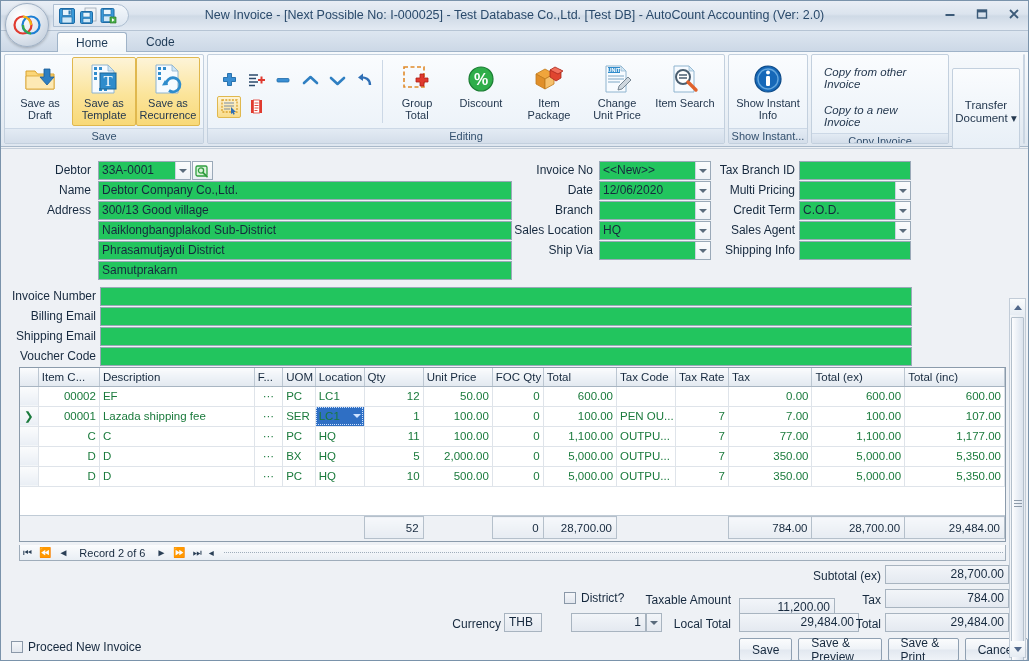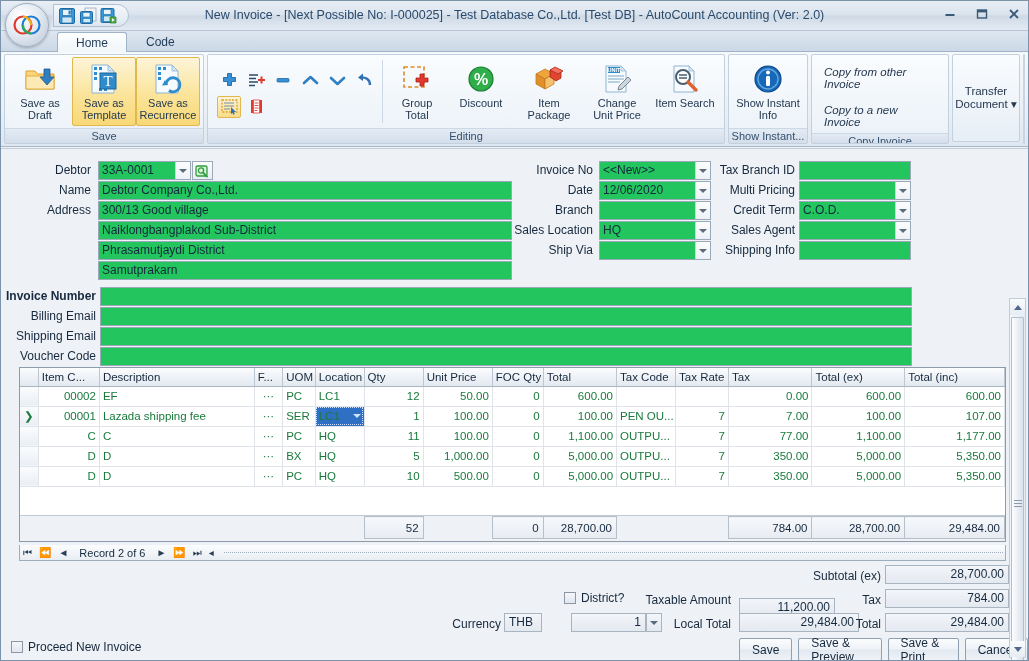--- a/index.html
+++ b/index.html
@@ -144,21 +144,21 @@
 
   .copygrp { width: 130px; display:flex; flex-direction:column; justify-content:center; gap:8px; padding:6px 6px 0 6px;font-style:italic; }
   .copyitem { font-size: 11.5px; color: #24384f; padding: 2px 2px; border:1px solid transparent; }
 
   .transferbtn {
     width: 78px;
     display:flex; flex-direction:column; align-items:center; justify-content:center;
     font-size: 11.5px; color:#24384f; text-align:center; line-height:13px;
     border:1px solid #c3d0de; border-radius:2px;
     background: linear-gradient(to bottom,#fafcfe,#e6eef6);
-    height: 88px; margin-top:0; margin-right:3px;
+    height: 88px; margin-top:14px; margin-right:3px;
   }
   .ribbon-filler { flex:1; border:1px solid #c9d5e2; border-radius:2px;
     background: linear-gradient(to bottom,#fafcfe,#eaf1f8); height:90px;}
 
   
   .content {
     position: absolute; top: 147px; left: 0; right: 0; bottom: 0;
     background: #eef1f5;
     border-top: 1px solid #c4cfdb;
   }
@@ -698,21 +698,21 @@
       <div class="fld combo" style="left:798px;width:112px;top:72px;">
         <span></span>
         <span class="combo-arrow">
             <i></i>
           </span>
       </div>
 
       <div class="fld-label" style="left:706px;width:88px;top:92px;">Shipping Info</div>
       <div class="fld" style="left:798px;width:112px;top:92px;"><span></span></div>
 
-      <div class="fld-label" style="left:0;width:95px;top:138px;font-weight:bold;">Invoice Number</div>
+      <div class="fld-label" style="left:0;width:95px;top:138px;">Invoice Number</div>
       <div class="fld" style="left:99px;width:812px;top:138px;"><span></span></div>
 
       <div class="fld-label" style="left:0;width:95px;top:158px;">Billing Email</div>
       <div class="fld" style="left:99px;width:812px;top:158px;"><span></span></div>
 
       <div class="fld-label" style="left:0;width:95px;top:178px;">Shipping Email</div>
       <div class="fld" style="left:99px;width:812px;top:178px;"><span></span></div>
 
       <div class="fld-label" style="left:0;width:95px;top:198px;">Voucher Code</div>
       <div class="fld" style="left:99px;width:812px;top:198px;"><span></span></div>
@@ -810,21 +810,21 @@
                 <td class="num">1,177.00</td>
               </tr>
               <tr>
                 <td class="rowhdr"></td>
                 <td class="num">D</td>
                 <td class="">D</td>
                 <td class="ctr">···</td>
                 <td class="">BX</td>
                 <td class="">HQ</td>
                 <td class="num">5</td>
-                <td class="num">1,000.00</td>
+                <td class="num">2,000.00</td>
                 <td class="num">0</td>
                 <td class="num">5,000.00</td>
                 <td class="">OUTPU...</td>
                 <td class="num">7</td>
                 <td class="num">350.00</td>
                 <td class="num">5,000.00</td>
                 <td class="num">5,350.00</td>
               </tr>
               <tr>
                 <td class="rowhdr"></td>

